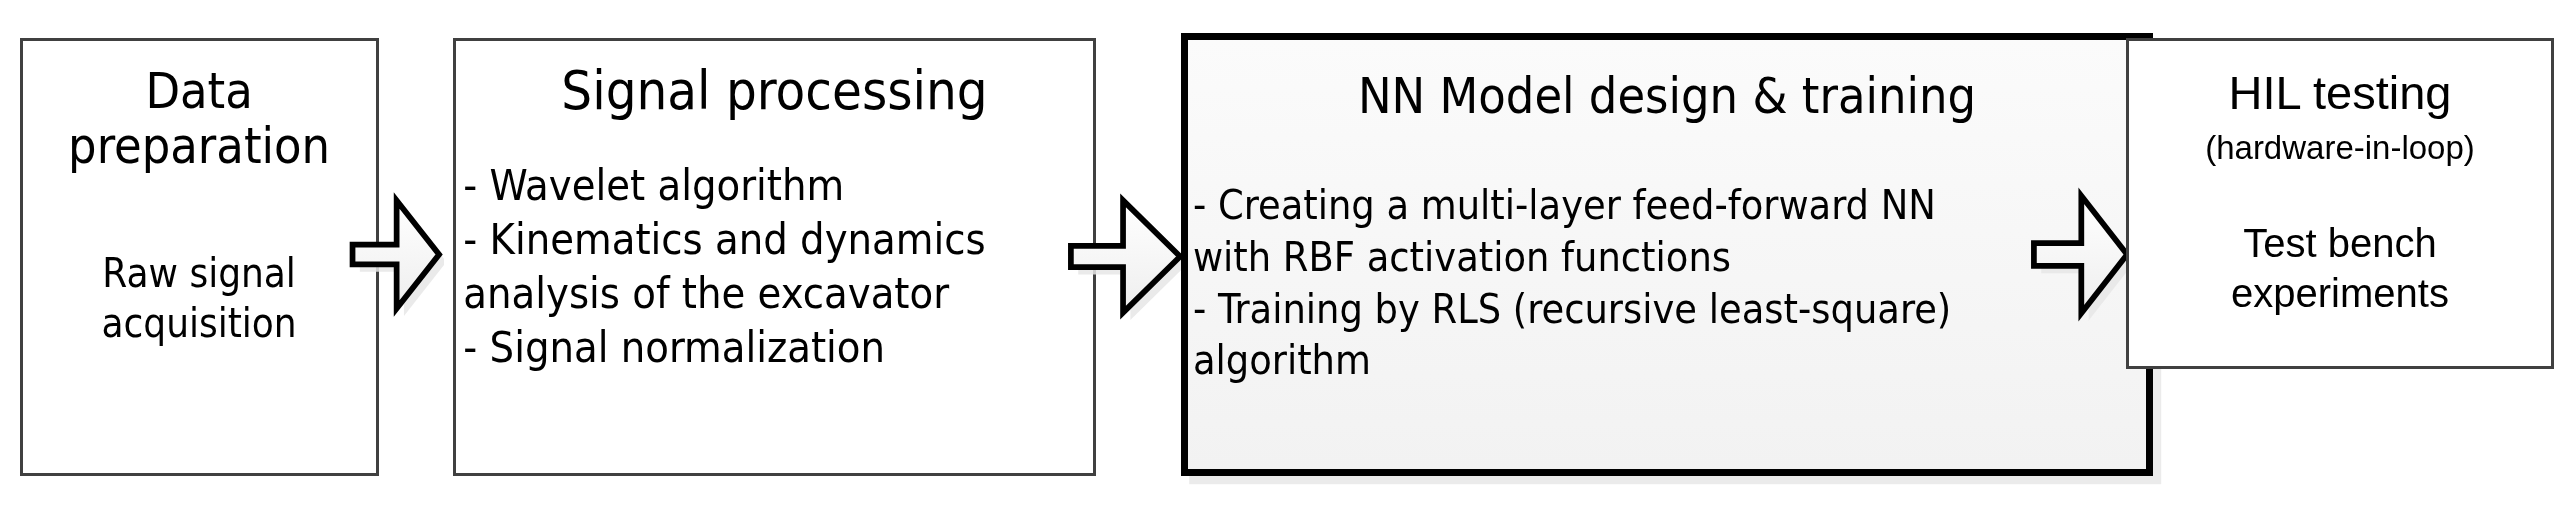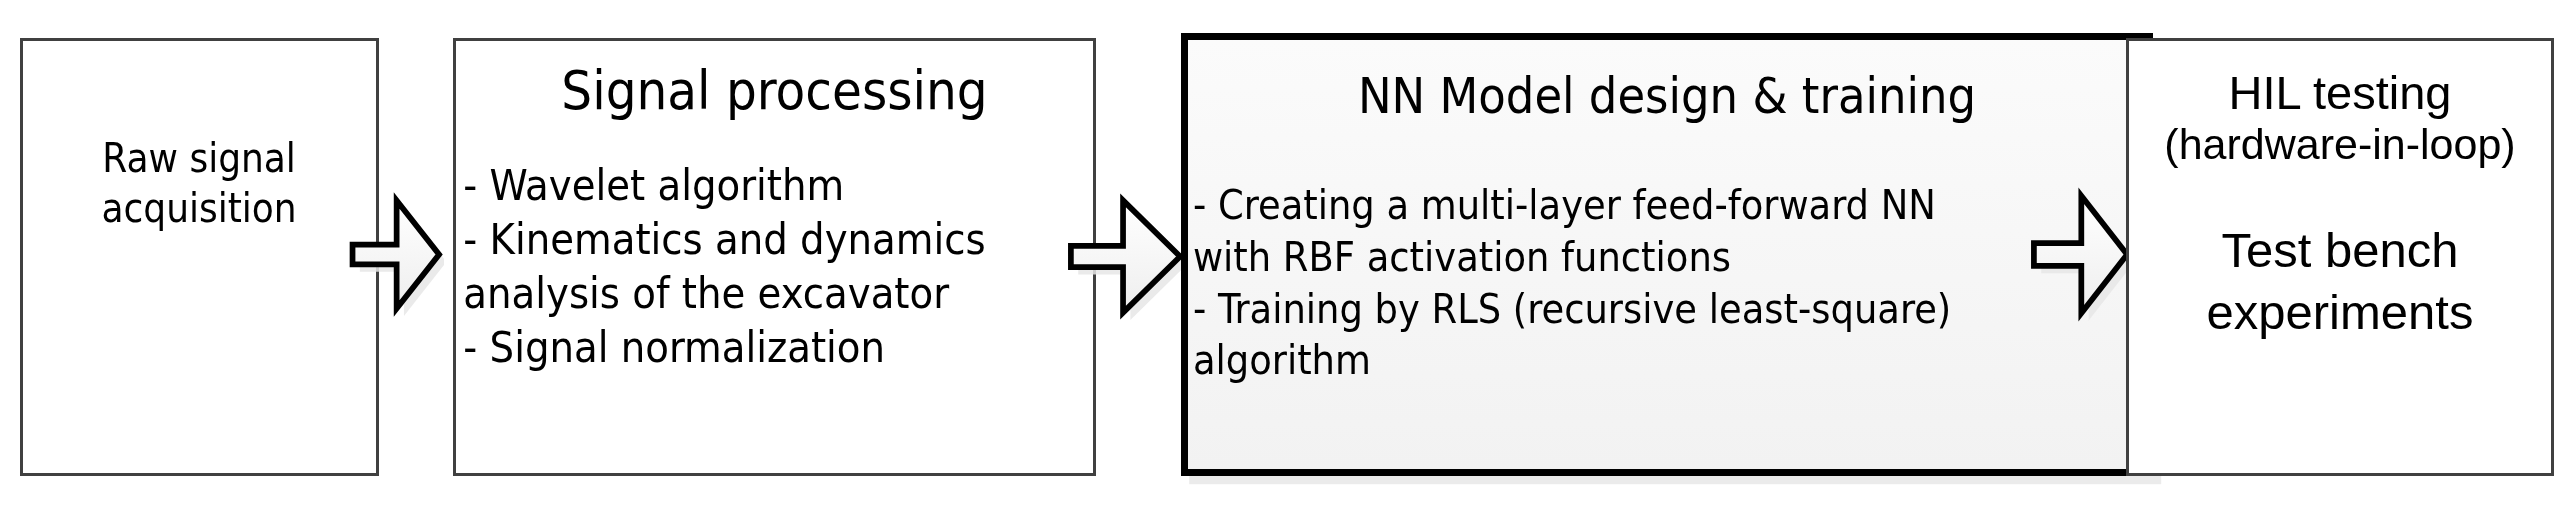--- a/index.html
+++ b/index.html
@@ -85,45 +85,47 @@
   #box-nn-model {
     left: 1181px; top: 33px; width: 972px; height: 443px;
     justify-content: flex-start;
     padding: 13px 0 0 0;
   }
   #box-nn-model .box-title { font-size: 50px; margin-top: 16.3px; }
   #box-nn-model .box-body  { font-size: 41px; margin-top: 56px; padding-left: 9.8px; }
 
   
   #box-hil-testing {
-    left: 2126px; top: 38px; width: 428px; height: 438px;
+    left: 2126px; top: 38px; width: 428px; height: 331px;
     justify-content: flex-start;
     padding: 18px 6.5px 6.5px 6.5px;
     font-family: "Liberation Sans", sans-serif;
   }
   #box-hil-testing .box-title    { font-size: 47px; margin-top: 8.2px; }
-  #box-hil-testing .box-subtitle { font-size: 43px; margin-top: 1px; text-align: center; }
-  #box-hil-testing .box-body     { font-size: 49px; margin-top: 51px; text-align: center; width: 100%; }
+  #box-hil-testing .box-subtitle { font-size: 33px; margin-top: 10px; text-align: center; }
+  #box-hil-testing .box-body     { font-size: 40px; margin-top: 51px; text-align: center; width: 100%; }
 
   
   .flow-arrow {
     position: absolute;
   }
   .flow-arrow svg { display: block; width: 100%; height: 100%; }
 
   #arrow-1 { left: 346px;  top: 189px; width: 98px; height: 131px; }
   #arrow-2 { left: 1066px; top: 189px; width: 119px; height: 135px; }
   #arrow-3 { left: 2029px; top: 186px; width: 103px; height: 137px; }
 </style>
 </head>
 <body>
 
 <div id="canvas">
 
   <div class="stage-box narrow" id="box-data-preparation">
+    <div class="box-title">Data
+preparation</div>
     <div class="box-body body-center">Raw signal
 acquisition</div>
   </div>
 
   <div class="flow-arrow" id="arrow-1">
     <svg viewBox="0 0 120 160" preserveAspectRatio="none" aria-hidden="true">
       <polygon points="8,68 62,68 62,14 114,80 62,146 62,92 8,92" fill="#e6e6e6" transform="translate(9,9)" opacity="0.85"></polygon>
       <linearGradient id="agrad1" x1="0" y1="0" x2="0" y2="1">
         <stop offset="0%" stop-color="#ffffff"></stop>
         <stop offset="100%" stop-color="#eeeeee"></stop>

